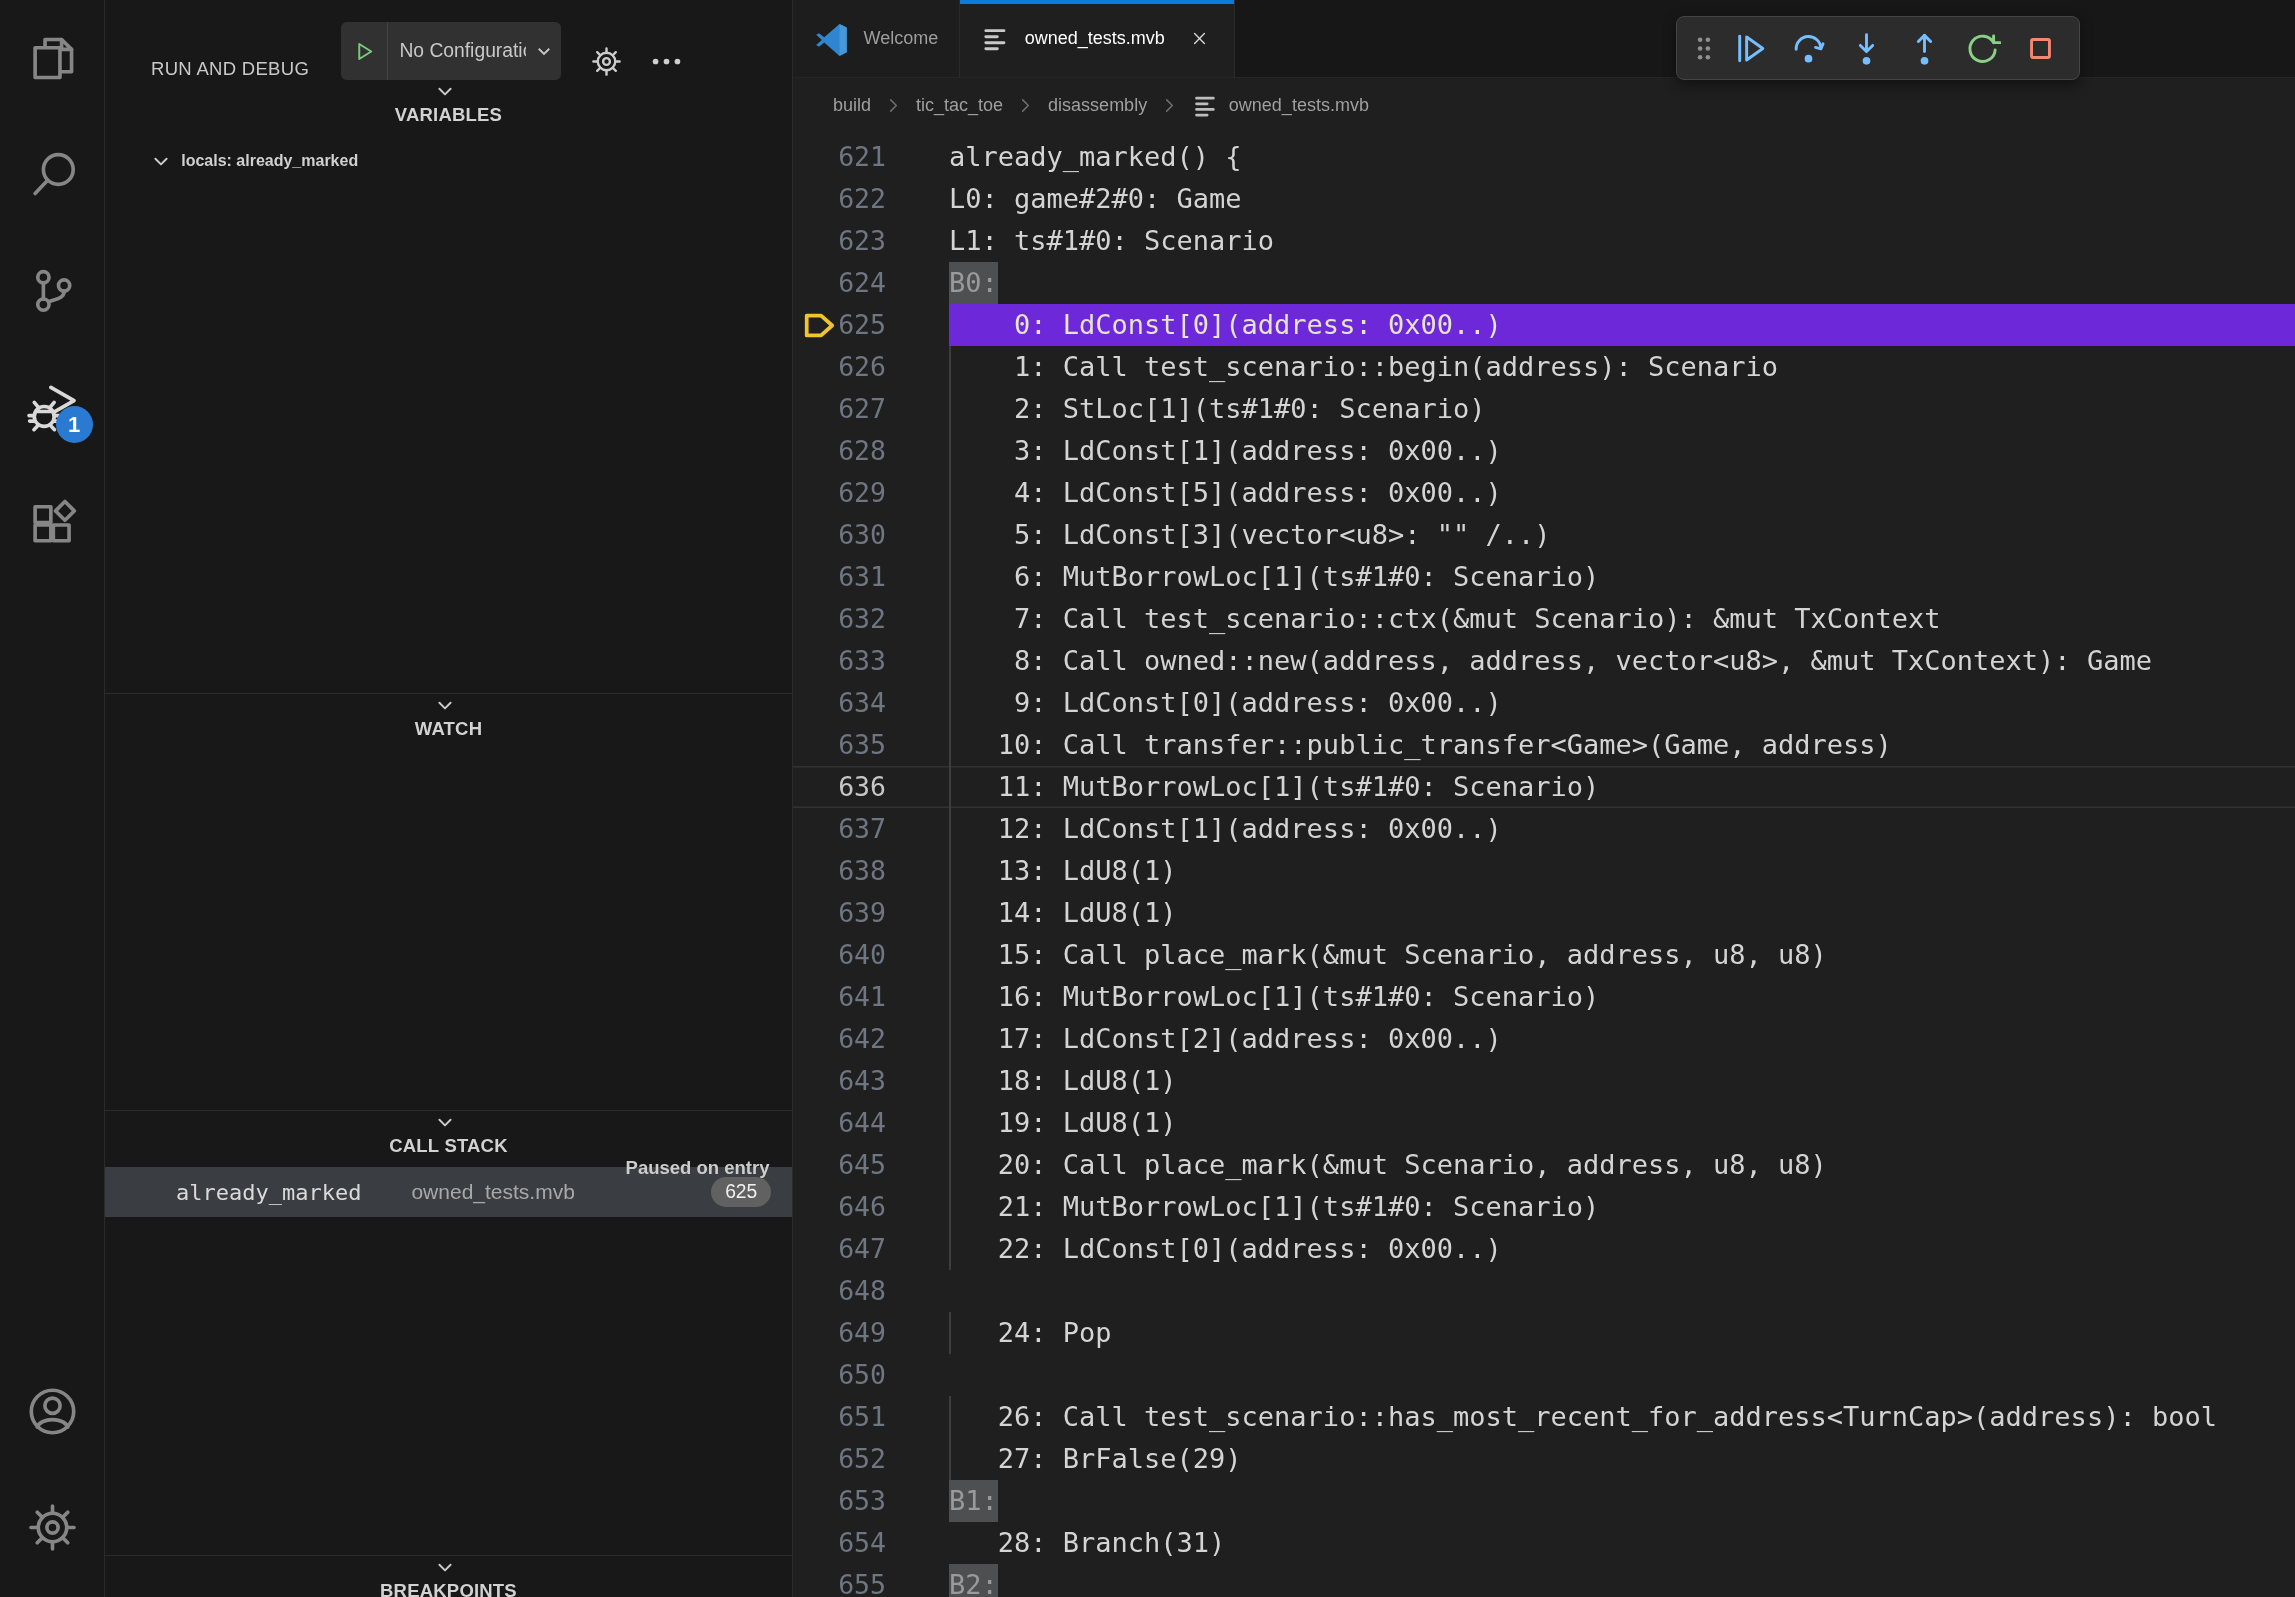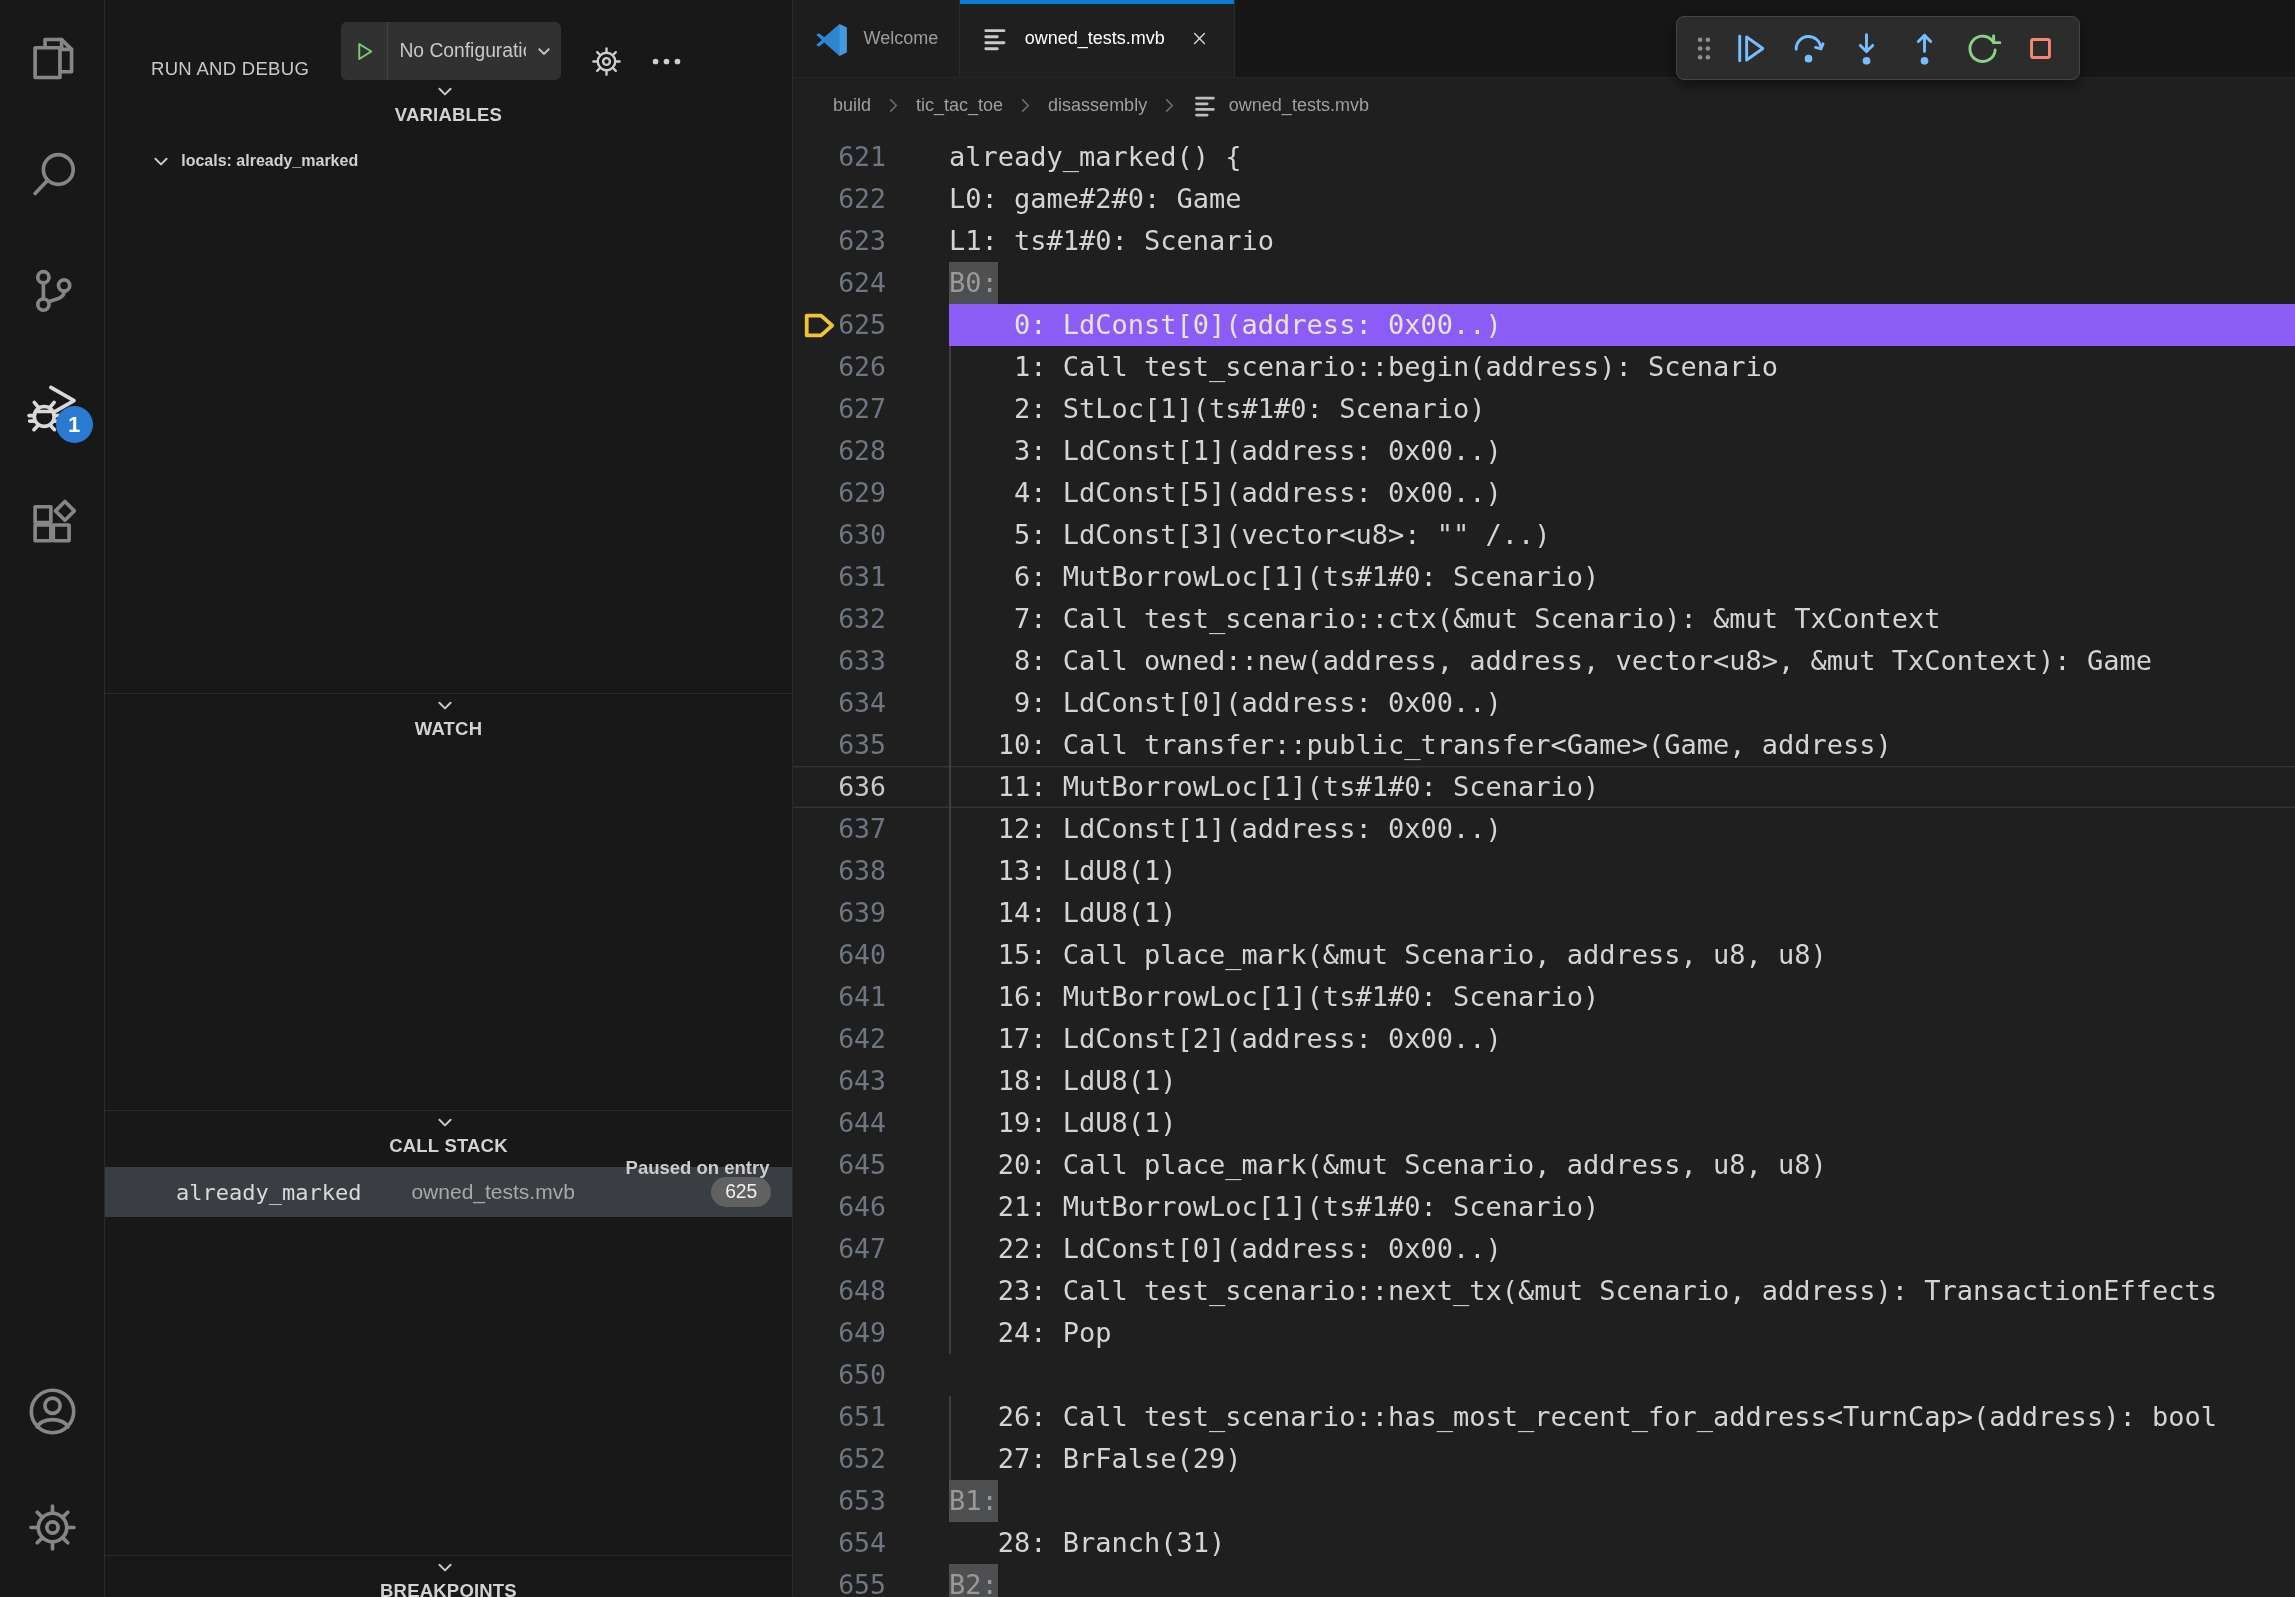--- a/index.html
+++ b/index.html
@@ -78,21 +78,21 @@
   .code{flex:1;position:relative;padding-top:3.2px;overflow:hidden;
     font-family:"DejaVu Sans Mono",monospace;font-size:27px;}
   .crow{height:42px;display:flex;position:relative;}
   .gut{width:156px;flex:none;position:relative;}
   .lnum{position:absolute;right:63px;top:0;line-height:42px;color:#6e7681;font-size:26.5px;}
   .frame-arrow{position:absolute;left:9.7px;top:5.6px;width:34px;height:31px;}
   .frame-arrow path{stroke:#f1c232;stroke-width:3.4;fill:none;stroke-linejoin:round;}
   .lcontent{flex:1;position:relative;line-height:42px;color:#d4d4d4;white-space:pre;}
   .lcontent.guide::before{content:"";position:absolute;left:0;top:0;bottom:0;width:1.6px;background:#3d3d3d;}
   .chip{display:inline-block;background:#4e4f51;color:#9a9a9a;line-height:42px;}
-  .crow.cur .lcontent{background:#8b5cf6;}
+  .crow.cur .lcontent{background:#6d28d9;}
   .crow.cur .lcontent .ltext{color:#e6e4cf;}
   .crow.cursorline{box-shadow:inset 0 1.6px 0 #323232, inset 0 -1.6px 0 #323232;}
   .crow.cursorline .lnum{color:#c6c6c6;}
 
   
   .debug-toolbar{position:absolute;left:1676px;top:16px;height:64px;background:#2c2c2d;
     border:0.8px solid #454545;border-radius:8px;display:flex;align-items:center;padding:0 9.7px;
     box-shadow:0 4.8px 13px rgba(0,0,0,.45);z-index:10;}
   .dt-grip{width:35px;height:58px;display:flex;align-items:center;justify-content:center;cursor:grab;}
   .dt-grip svg{width:24px;height:35px;}
@@ -483,21 +483,20 @@
         <div class="crow">
           <div class="gut">
             <span class="lnum">647</span>
           </div>
           <div class="lcontent guide"><span class="ltext">   22: LdConst[0](address: 0x00..)</span></div>
         </div>
         <div class="crow">
           <div class="gut">
             <span class="lnum">648</span>
           </div>
-          <div class="lcontent guide"><span class="ltext">   23: Call test_scenario::next_tx(&amp;mut Scenario, address): TransactionEffects</span></div>
         </div>
         <div class="crow">
           <div class="gut">
             <span class="lnum">649</span>
           </div>
           <div class="lcontent guide"><span class="ltext">   24: Pop</span></div>
         </div>
         <div class="crow">
           <div class="gut">
             <span class="lnum">650</span>

